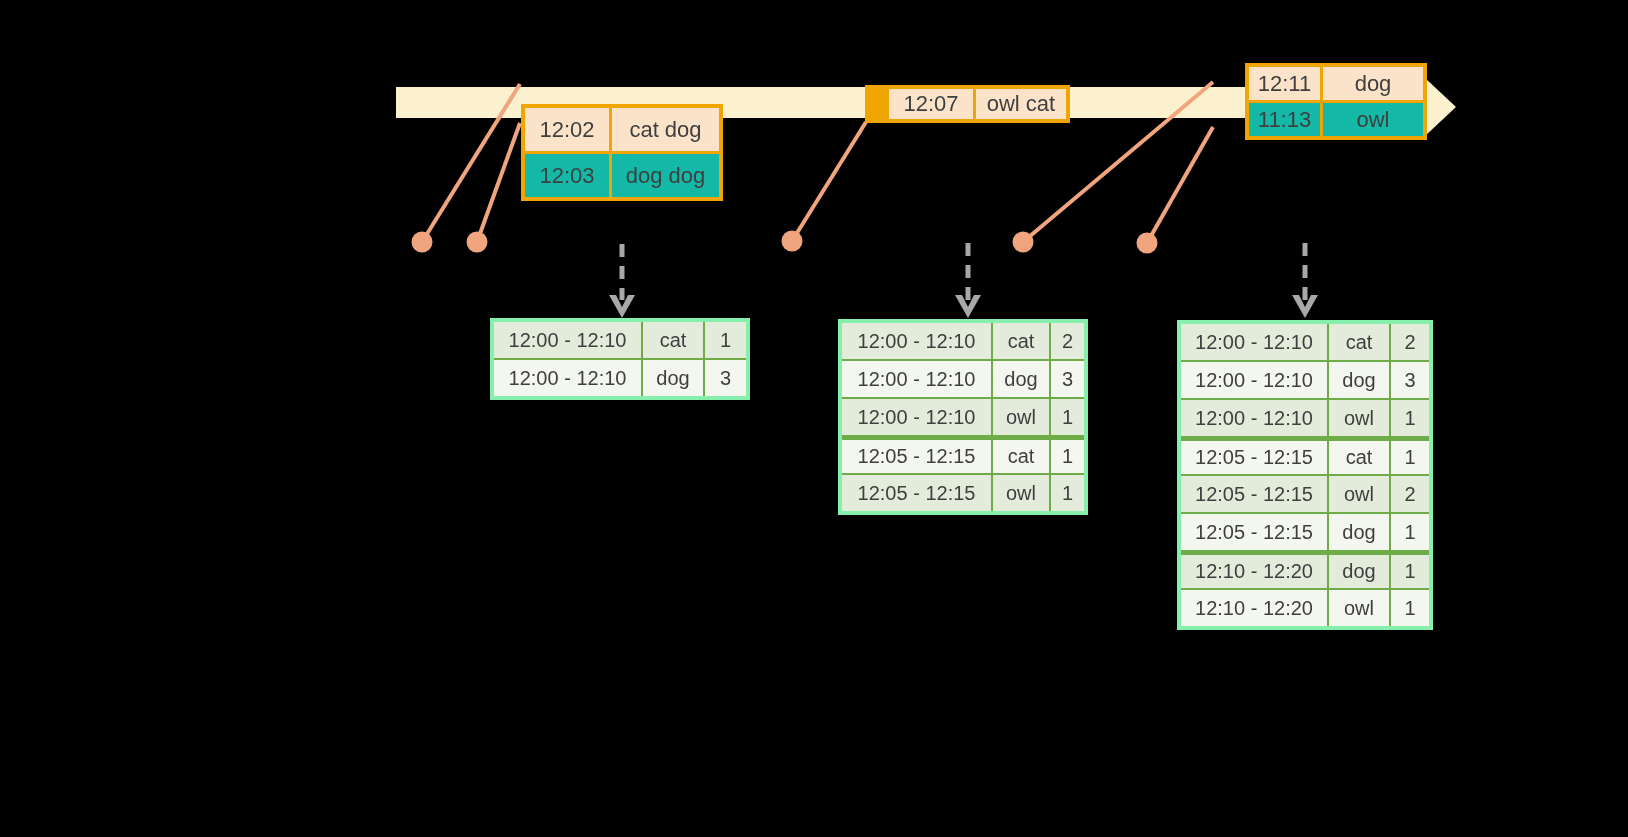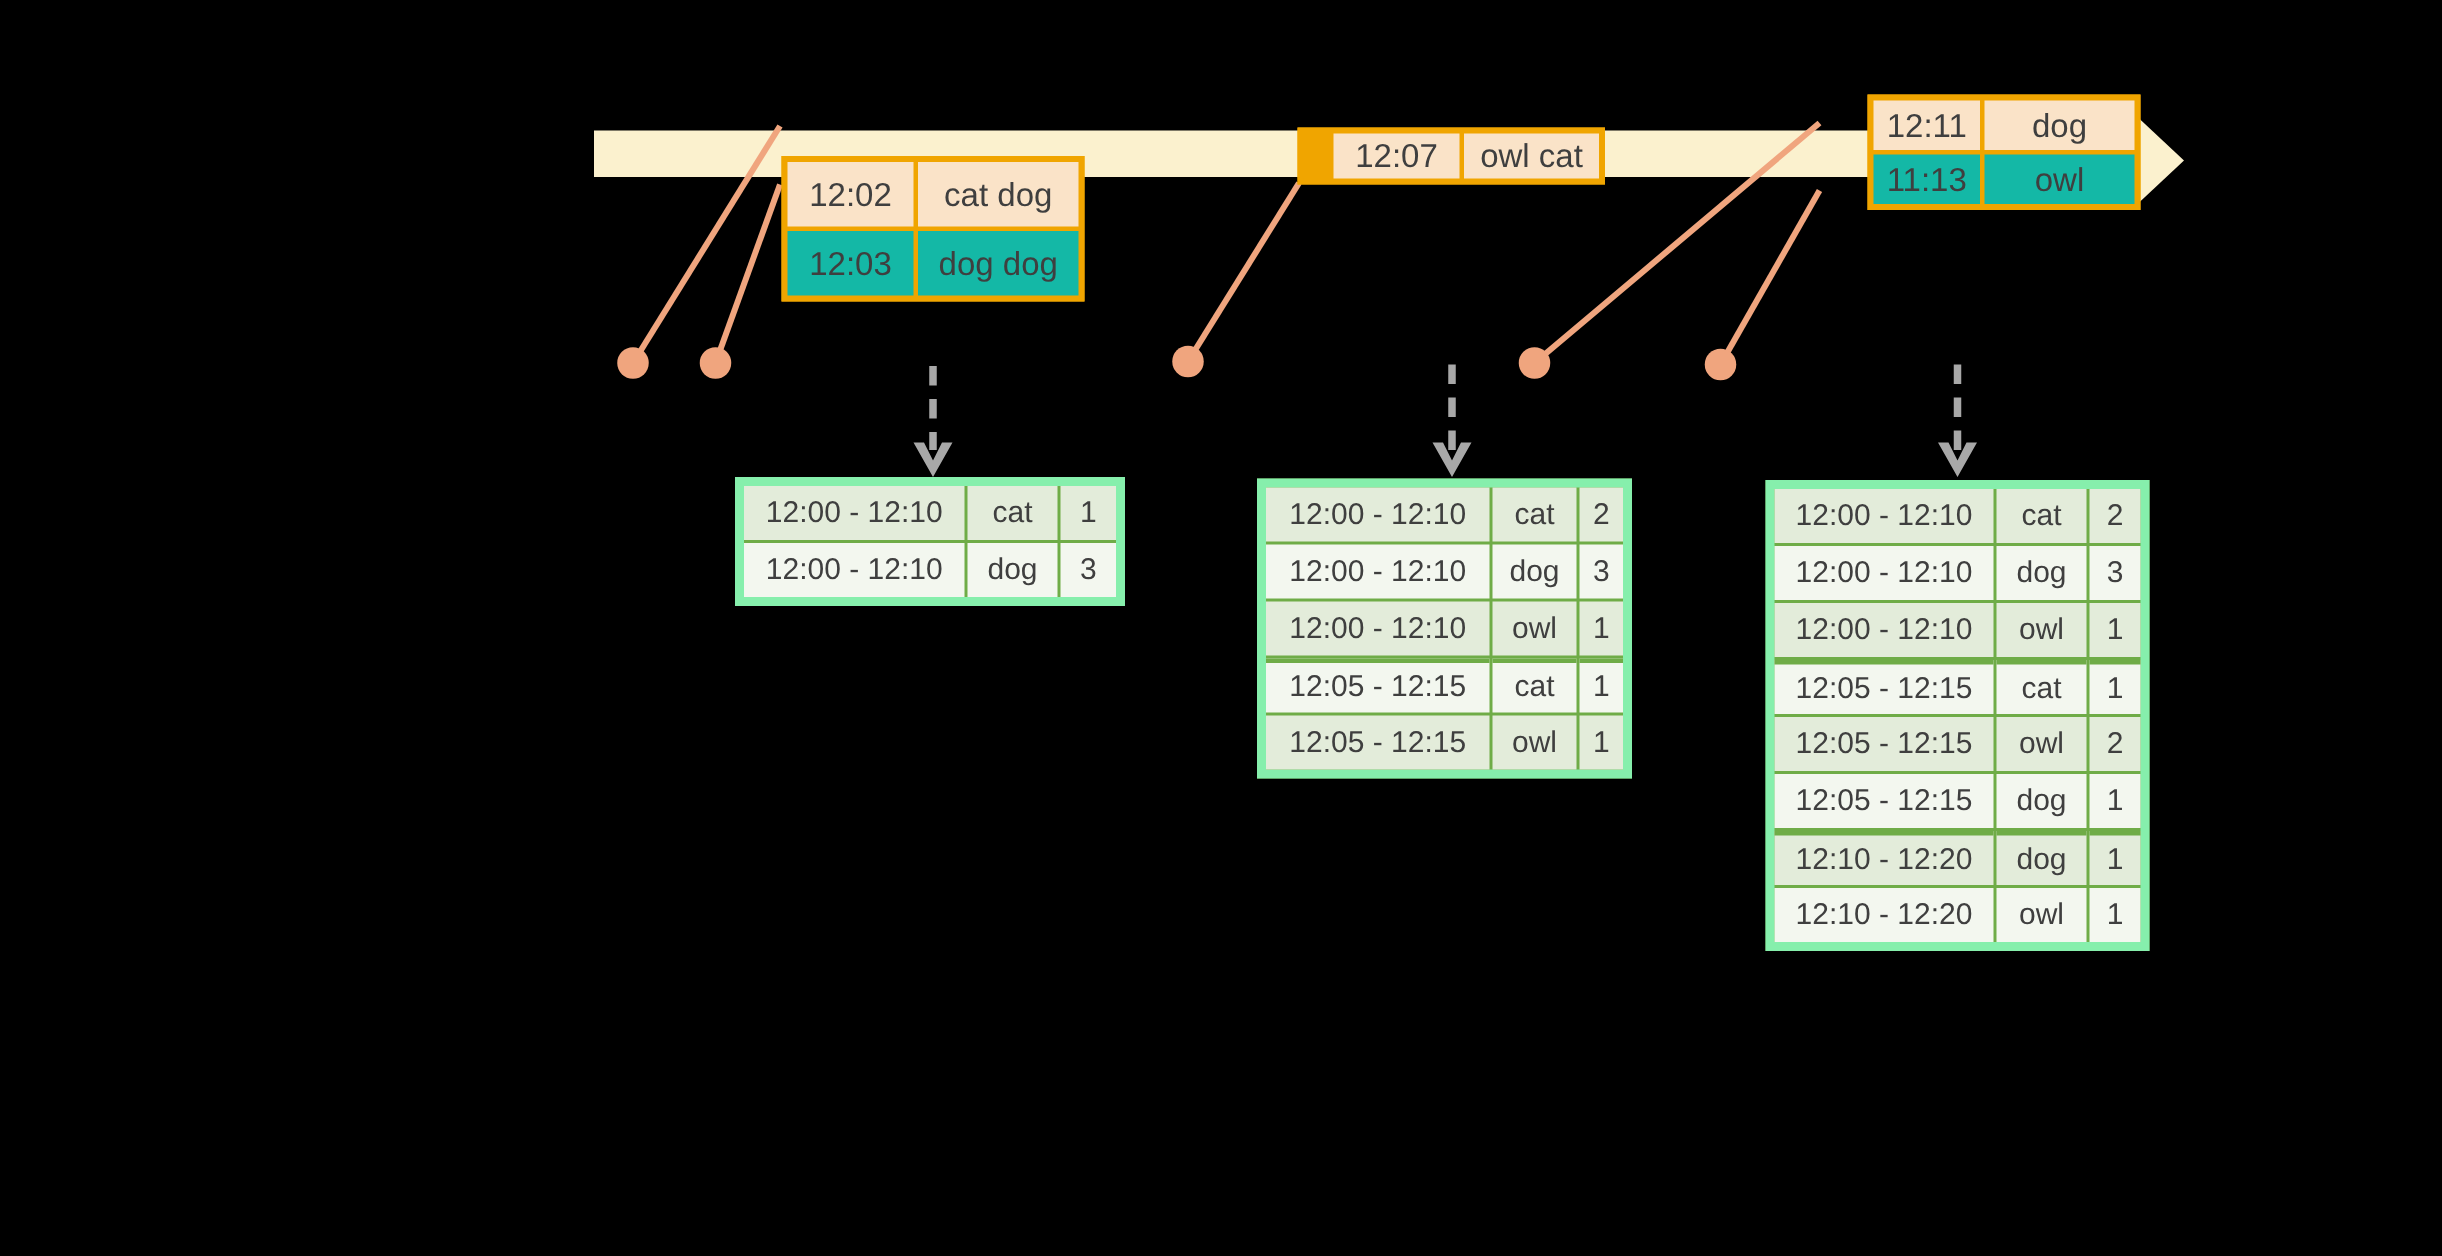--- a/index.html
+++ b/index.html
@@ -5,21 +5,21 @@
   html,body{margin:0;padding:0;background:#000;}
   .canvas{position:relative;width:1628px;height:837px;background:#000000;overflow:hidden;
           font-family:"Liberation Sans", sans-serif;}
   .overlay{position:absolute;left:0;top:0;width:1628px;height:837px;z-index:1;pointer-events:none;}
   .event-table{position:absolute;display:grid;gap:3px;background:#F0A500;border:4px solid #F0A500;
                box-sizing:border-box;z-index:2;}
   .event-cell{display:flex;align-items:center;justify-content:center;font-size:22px;color:#3F3F3F;
               white-space:nowrap;}
   .peach{background:#FAE3C8;}
   .cream{background:#14b8a6;}
-  .result-table{position:absolute;display:grid;gap:2px;background:#6FAC47;border:6px solid #86efac;
+  .result-table{position:absolute;display:grid;gap:2px;background:#6FAC47;border:4px solid #86efac;
                 box-sizing:border-box;z-index:2;grid-auto-rows:36px;}
   .rcell{display:flex;align-items:center;justify-content:center;font-size:20px;color:#3F3F3F;
          white-space:nowrap;}
   .row-dark{background:#E3ECDA;}
   .row-light{background:#F3F7EF;}
   .group-start{border-top:3px solid #6FAC47;}
 </style>
 </head>
 <body>
 

